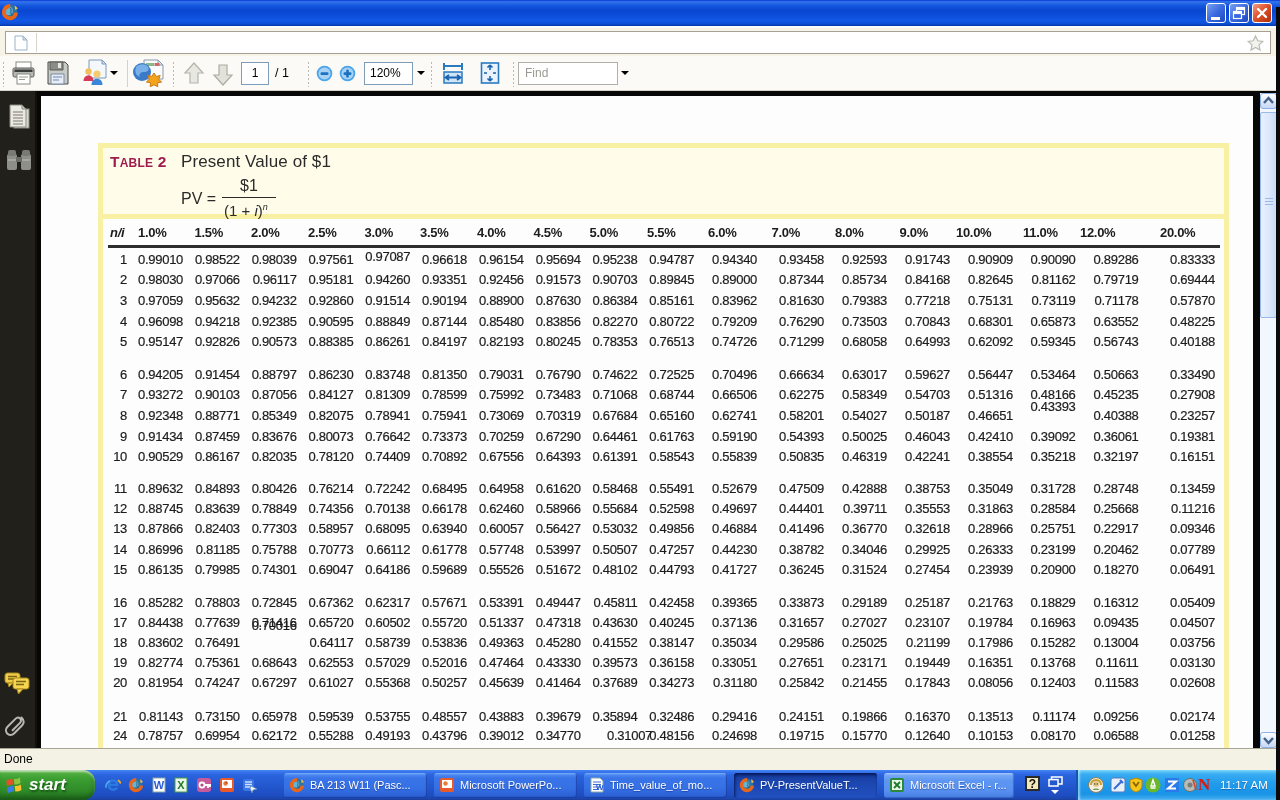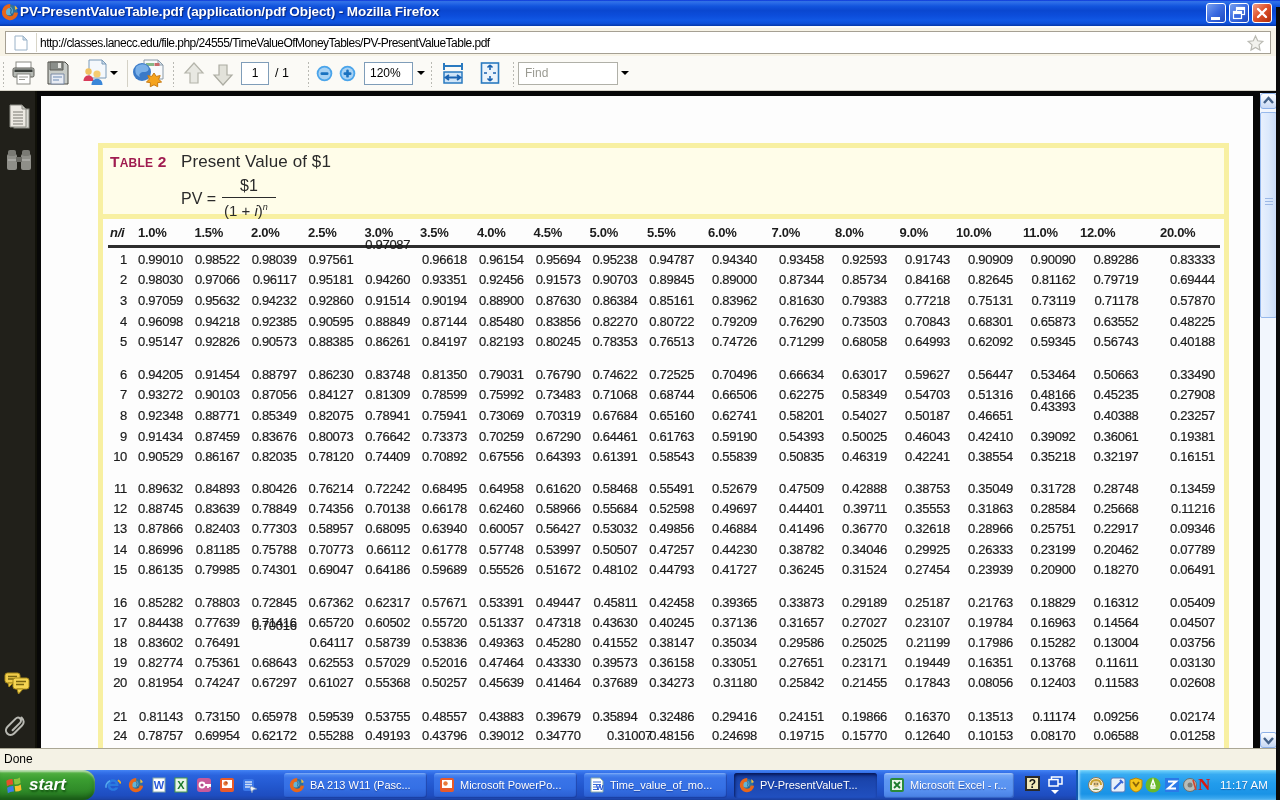--- a/index.html
+++ b/index.html
@@ -50,21 +50,20 @@
 <body>
 <div id="titlebar" class="ab">
  <svg class="ab" style="left:1px;top:3px" width="18" height="18" viewBox="0 0 16 16">
   <circle cx="8" cy="8" r="6.6" fill="#2e729e"></circle>
       <circle cx="6.8" cy="7" r="3.8" fill="#64b4d4"></circle>
       <path d="M5.2 4.2c1.8-.8 3.4 0 3.8 1.6.3 1.4-.7 2.2-.2 3.4.4 1 1.6 1 1.6 2.4 0 1-.8 1.8-2 1.9 2.8.6 5-1.4 5.2-3.8" fill="none" stroke="#2a5880" stroke-width=".9"></path>
       <circle cx="8" cy="8.1" r="5.4" fill="none" stroke="#e8661a" stroke-width="3.6" stroke-dasharray="24.5 9.4" transform="rotate(5 8 8.1)"></circle>
       <path d="M12.2 2.2c1.2.7 2.2 1.8 2.7 3l-2.4.9z" fill="#f0c040"></path>
 
  </svg>
- <span class="ab ttl">PV-PresentValueTable.pdf (application/pdf Object) - Mozilla Firefox</span>
  <div id="bmin" class="ab wbtn">
       <div class="ab" style="left:4px;top:13px;width:9px;height:3px;background:#fff"></div>
     </div>
  <div id="bmax" class="ab wbtn">
       <svg width="18" height="18" viewBox="0 0 18 18">
         <g fill="none" stroke="#fff" stroke-width="1.2">
           <rect x="6.5" y="3.5" width="8" height="7"></rect>
           <path d="M6.5 5h8" stroke-width="2.2"></path>
           <rect x="3.5" y="7.5" width="8" height="7" fill="#3a6ae0"></rect>
           <path d="M3.5 9h8" stroke-width="2.2"></path>
@@ -77,21 +76,20 @@
       </svg>
     </div>
 </div>
 <div id="addr" class="ab">
  <div id="urlbox" class="ab">
   <svg class="ab" style="left:8px;top:3px" width="14" height="16" viewBox="0 0 14 16">
         <path d="M1 1h8l4 4v10H1z" fill="#fff" stroke="#9ab2c8"></path>
         <path d="M9 1l4 4H9z" fill="#cfe0ef" stroke="#9ab2c8"></path>
       </svg>
   <div class="ab sep"></div>
-  <span class="ab url">http://classes.lanecc.edu/file.php/24555/TimeValueOfMoneyTables/PV-PresentValueTable.pdf</span>
   <svg class="ab" style="left:1240px;top:2px" width="19" height="19" viewBox="0 0 19 19">
         <path d="M9.5 2l2.2 4.8 5.1.6-3.8 3.5 1 5.1-4.5-2.6-4.5 2.6 1-5.1L2.2 7.4l5.1-.6z" fill="#f2f2ee" stroke="#b9b9b2" stroke-width="1.2"></path>
       </svg>
  </div>
 </div>
 <div id="toolbar" class="ab">
  <div class="ab grip" style="left:2px;top:5px"></div>
  <svg class="ab" style="left:12px;top:4px" width="23" height="26" viewBox="0 0 23 26">
   <rect x="4" y="2" width="15" height="7" fill="#fff" stroke="#8a8a84"></rect>
   <rect x="1" y="8" width="21" height="9" rx="1.5" fill="#b5b9b4" stroke="#5a5a54"></rect>
@@ -220,21 +218,21 @@
 <span class="hh" style="left:858.5px;top:129px">9.0%</span>
 <span class="hh" style="left:915px;top:129px">10.0%</span>
 <span class="hh" style="left:982px;top:129px">11.0%</span>
 <span class="hh" style="left:1039px;top:129px">12.0%</span>
 <span class="hh" style="left:1119px;top:129px">20.0%</span>
 <span class="nc" style="left:56px;top:155.9px">1</span>
 <span class="dc" style="left:92px;top:155.9px">0.99010</span>
 <span class="dc" style="left:148.8px;top:155.9px">0.98522</span>
 <span class="dc" style="left:205.6px;top:155.9px">0.98039</span>
 <span class="dc" style="left:262.4px;top:155.9px">0.97561</span>
-<span class="dc" style="left:319.2px;top:141px">0.97087</span>
+<span class="dc" style="left:319.2px;top:153px">0.97087</span>
 <span class="dc" style="left:376px;top:155.9px">0.96618</span>
 <span class="dc" style="left:432.8px;top:155.9px">0.96154</span>
 <span class="dc" style="left:489.6px;top:155.9px">0.95694</span>
 <span class="dc" style="left:546.4px;top:155.9px">0.95238</span>
 <span class="dc" style="left:603.2px;top:155.9px">0.94787</span>
 <span class="dc" style="left:666px;top:155.9px">0.94340</span>
 <span class="dc" style="left:733px;top:155.9px">0.93458</span>
 <span class="dc" style="left:796px;top:155.9px">0.92593</span>
 <span class="dc" style="left:859px;top:155.9px">0.91743</span>
 <span class="dc" style="left:922px;top:155.9px">0.90909</span>
@@ -536,21 +534,21 @@
 <span class="dc" style="left:432.8px;top:518.8px">0.51337</span>
 <span class="dc" style="left:489.6px;top:518.8px">0.47318</span>
 <span class="dc" style="left:546.4px;top:518.8px">0.43630</span>
 <span class="dc" style="left:603.2px;top:518.8px">0.40245</span>
 <span class="dc" style="left:666px;top:518.8px">0.37136</span>
 <span class="dc" style="left:733px;top:518.8px">0.31657</span>
 <span class="dc" style="left:796px;top:518.8px">0.27027</span>
 <span class="dc" style="left:859px;top:518.8px">0.23107</span>
 <span class="dc" style="left:922px;top:518.8px">0.19784</span>
 <span class="dc" style="left:984.5px;top:518.8px">0.16963</span>
-<span class="dc" style="left:1047.5px;top:518.8px">0.14564</span>
+<span class="dc" style="left:1047.5px;top:518.8px">0.09435</span>
 <span class="dc" style="left:1124px;top:518.8px">0.04507</span>
 <span class="nc" style="left:56px;top:538.8px">18</span>
 <span class="dc" style="left:92px;top:538.8px">0.83602</span>
 <span class="dc" style="left:148.8px;top:538.8px">0.76491</span>
 <span class="dc" style="left:205.6px;top:522px">0.70016</span>
 <span class="dc" style="left:262.4px;top:538.8px">0.64117</span>
 <span class="dc" style="left:319.2px;top:538.8px">0.58739</span>
 <span class="dc" style="left:376px;top:538.8px">0.53836</span>
 <span class="dc" style="left:432.8px;top:538.8px">0.49363</span>
 <span class="dc" style="left:489.6px;top:538.8px">0.45280</span>

